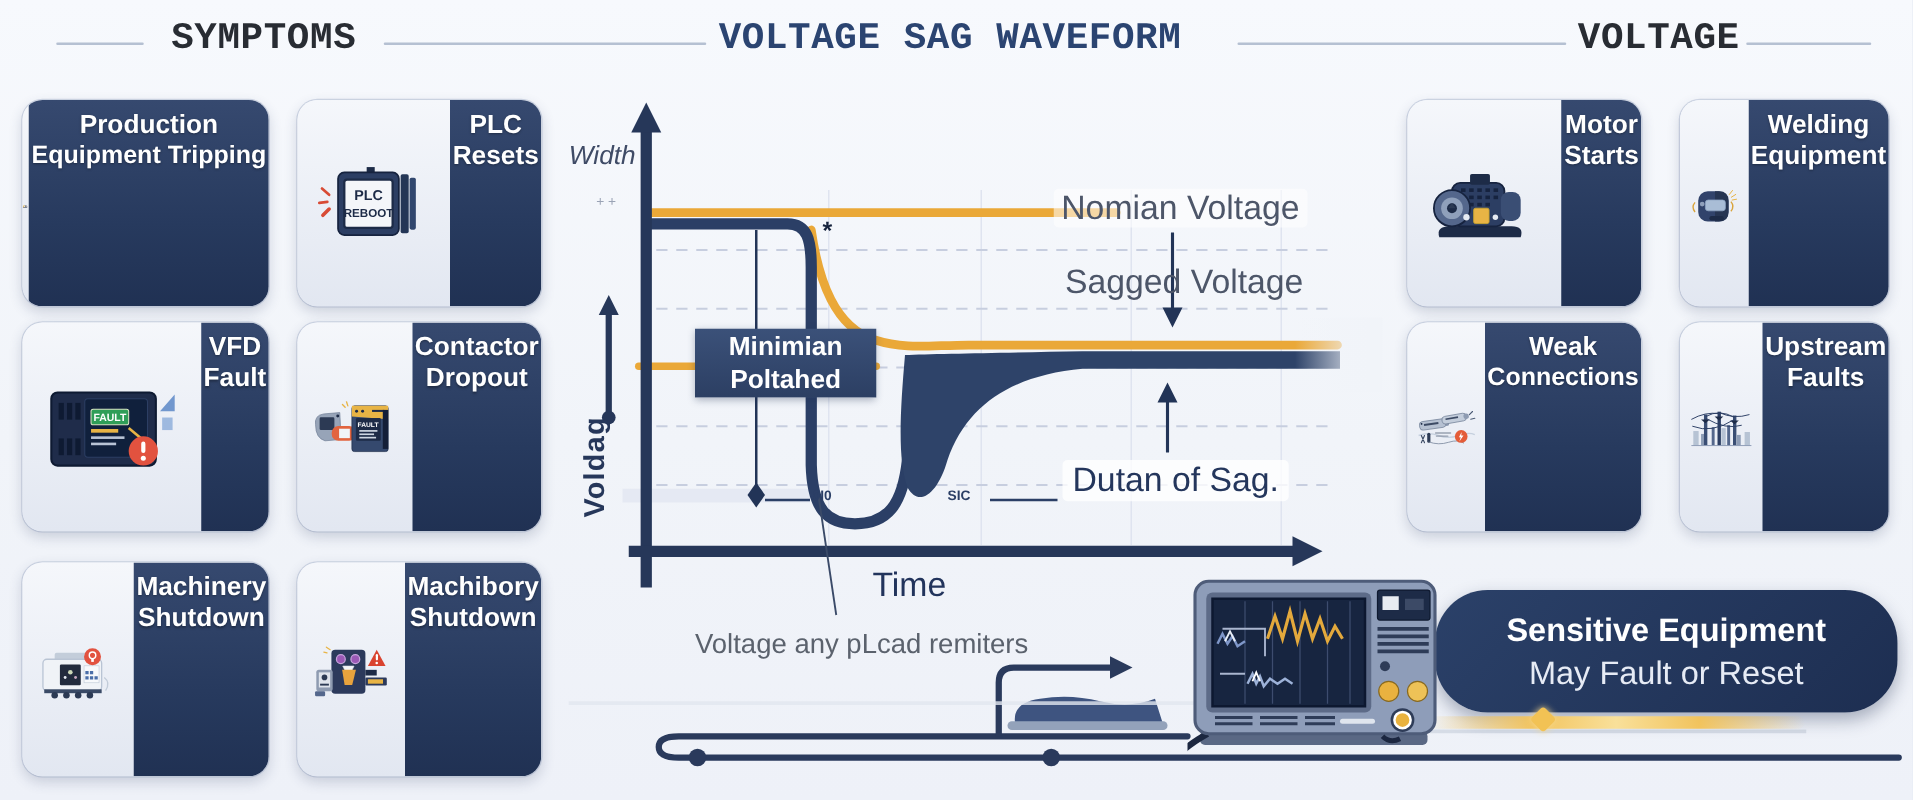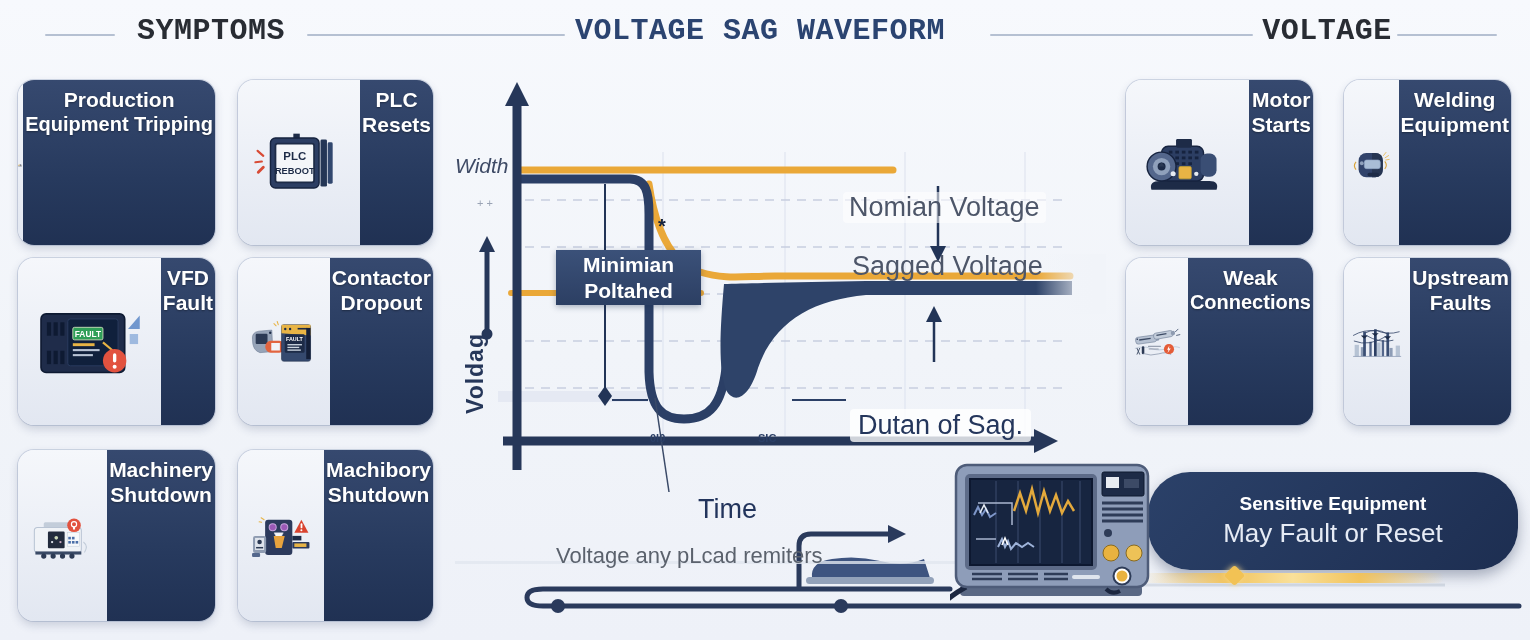--- a/index.html
+++ b/index.html
@@ -16,35 +16,35 @@
         background:linear-gradient(180deg,#f5f7fb 0%,#e2e7f1 100%);
         box-shadow:0 4px 10px rgba(45,62,99,.20),0 0 0 1px rgba(180,192,214,.55);}
   .card-icon{flex:1;display:flex;align-items:center;justify-content:center;padding-top:6px;}
   .card-icon svg{width:82%;height:92%;}
   .card-label{background:linear-gradient(180deg,#36496f 0%,#273a5e 55%,#22declare 100%);
         background:linear-gradient(180deg,#36496f 0%,#273a5e 60%,#203153 100%);
         color:#fff;font-weight:bold;text-align:center;font-size:21px;line-height:1.18;
         padding:8px 2px 11px;text-shadow:0 1px 2px rgba(0,0,0,.35);}
   .card-label .tight{font-size:20px;white-space:nowrap;}
   
-  .lab{position:absolute;white-space:nowrap;margin-top:41px;}
+  .lab{position:absolute;white-space:nowrap;}
   .gray-lab{font-size:27px;color:#4d5669;}
   .navy-lab{font-size:27px;color:#24365c;}
-  .minbox{position:absolute;left:556px;top:250px;width:145px;height:55px;
+  .minbox{position:absolute;left:556px;top:263px;width:145px;height:55px;
           background:linear-gradient(180deg,#3b5179 0%,#2c3f63 100%);
           color:#fff;font-weight:bold;font-size:21px;line-height:1.22;text-align:center;
           display:flex;flex-direction:column;justify-content:center;
           box-shadow:0 2px 6px rgba(30,45,80,.35);}
   .vlabel{position:absolute;left:462px;top:318px;height:96px;writing-mode:vertical-rl;
           transform:rotate(180deg);font-size:23px;font-weight:600;color:#26375a;letter-spacing:1px;}
   .banner{position:absolute;left:1148px;top:472px;width:370px;height:98px;border-radius:42px;
           background:linear-gradient(135deg,#2b4169 0%,#1d2e51 100%);
           display:flex;flex-direction:column;justify-content:center;text-align:center;
           box-shadow:0 6px 14px rgba(25,40,75,.35);z-index:2;}
-  .banner .b1{color:#fff;font-weight:bold;font-size:19px;}
+  .banner .b1{color:#fff;font-weight:bold;font-size:26px;}
   .banner .b2{color:#e6ebf5;font-size:26px;margin-top:3px;}
   .glow{position:absolute;left:1142px;top:573px;width:302px;height:10px;border-radius:5px;z-index:2;
         background:linear-gradient(90deg,rgba(242,190,80,0) 0%,rgba(243,194,86,.95) 28%,#f9e09a 50%,rgba(243,194,86,.95) 72%,rgba(242,190,80,0) 100%);}
   .glow-diamond{position:absolute;left:1227px;top:568px;width:15px;height:15px;background:#f2c254;
         transform:rotate(45deg);border-radius:3px;box-shadow:0 0 6px #f6d98e;z-index:3;}
   .fade-right{position:absolute;left:1036px;top:254px;width:70px;height:60px;z-index:1;
         background:linear-gradient(90deg,rgba(241,244,249,0),#f1f4f9 85%);}
   .shelf{position:absolute;left:455px;top:561px;width:500px;height:3px;background:#e1e6ef;opacity:.8;}
   svg text{font-family:"Liberation Sans",sans-serif;}
   .scope-wrap{position:absolute;left:950px;top:455px;width:216px;height:150px;z-index:3;}

